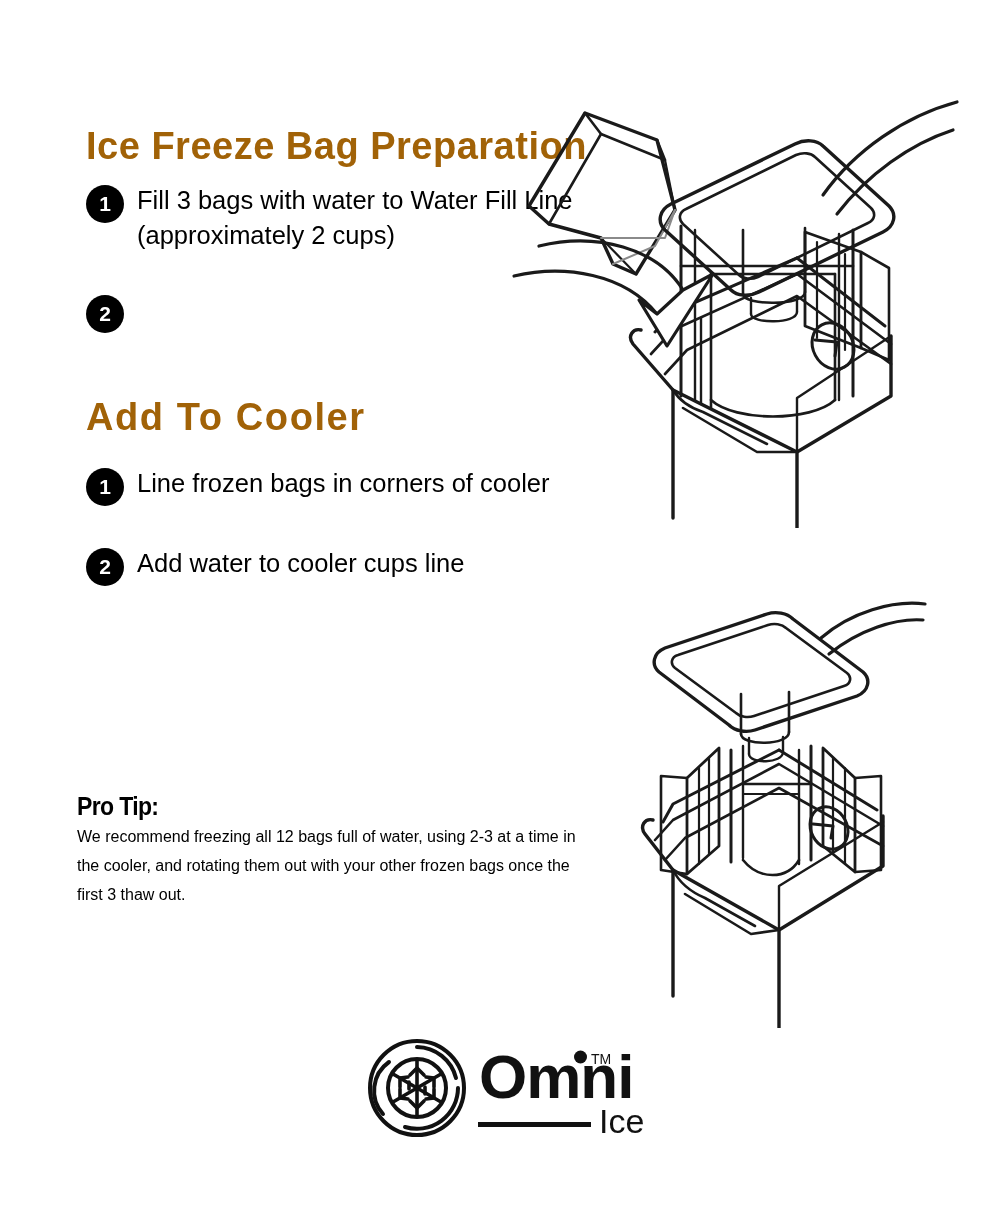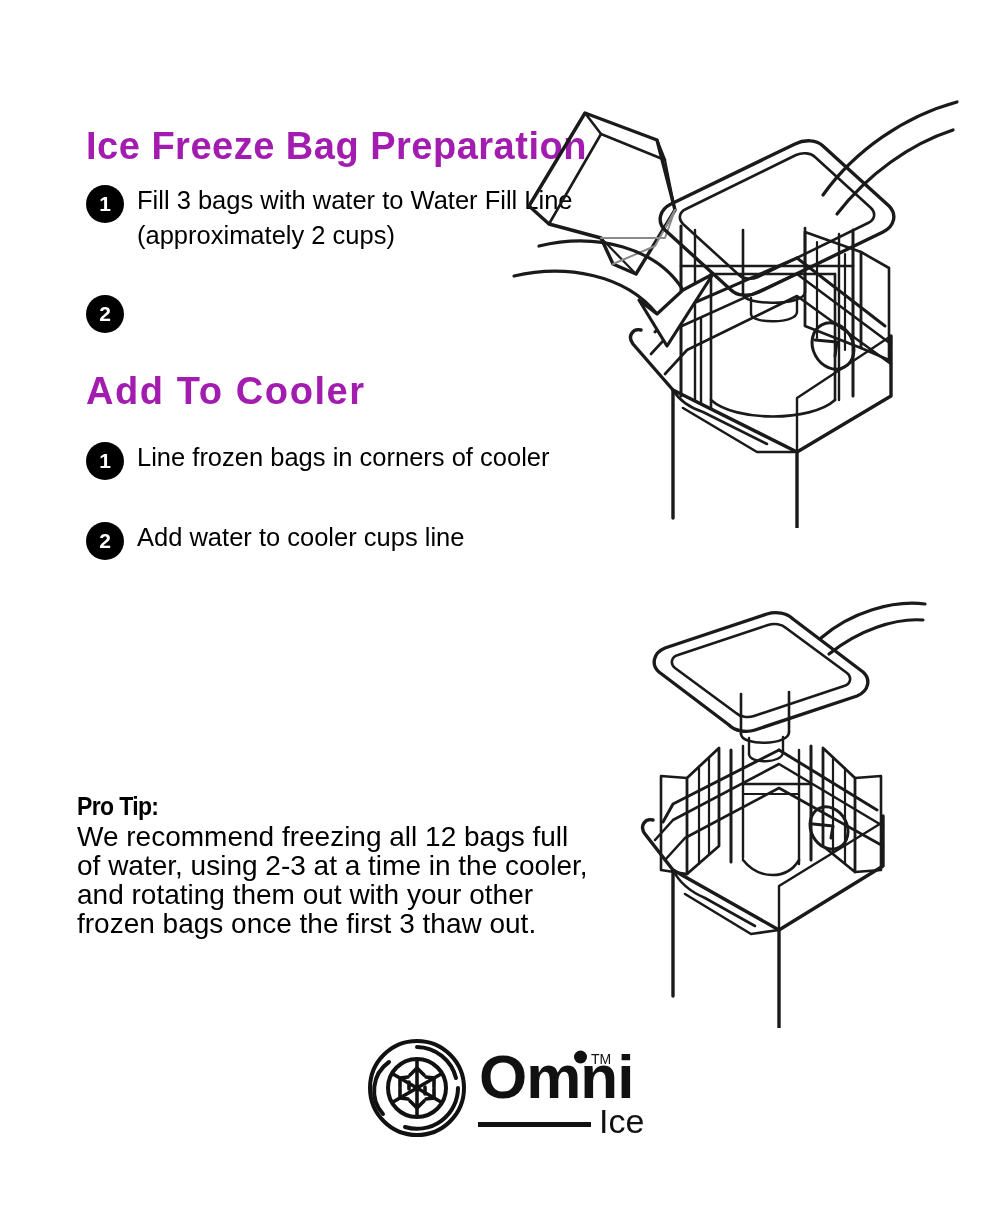--- a/index.html
+++ b/index.html
@@ -27,24 +27,24 @@
     top: 124px;
     width: 510px;
   }
 
   .section-title {
     font-weight: 700;
     font-size: 38px;
     line-height: 45px;
     letter-spacing: 0.5px;
     margin: 0 0 6px 0;
-    color: #a21caf;
+    color: #a16207;
   }
   .section-title.second {
-    margin-top: 36px;
+    margin-top: 62px;
     margin-bottom: 10px;
     letter-spacing: 1.6px;
   }
 
   .step {
     display: flex;
     align-items: flex-start;
     margin-top: 14px;
   }
   .step.gap-lg { margin-top: 40px; }
@@ -82,21 +82,21 @@
   .protip-title {
     font-weight: 700;
     font-size: 25px;
     line-height: 28px;
     letter-spacing: -0.7px;
     transform: scaleX(0.92);
     transform-origin: left center;
     margin: 0 0 2px 0;
   }
   .protip-body {
-    font-size: 28px;
+    font-size: 16px;
     line-height: 29px;
     margin: 0;
   }
 
   
   .illus {
     position: absolute;
   }
   #illus-top  { left: 505px; top: 78px;  width: 495px; height: 450px; }
   #illus-bot  { left: 615px; top: 598px; width: 395px; height: 430px; }

